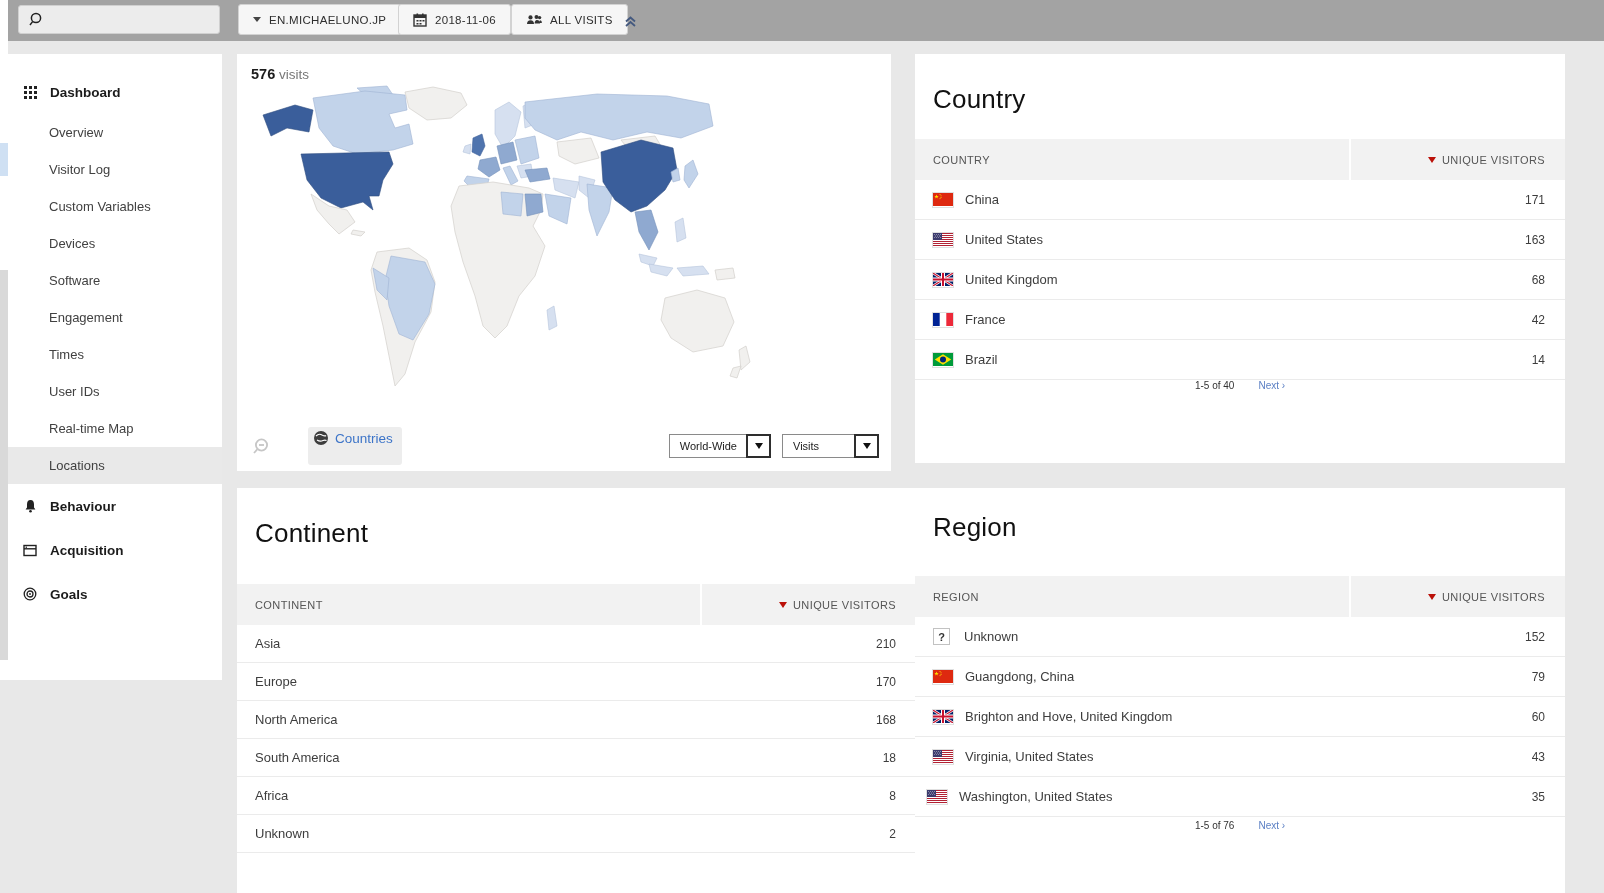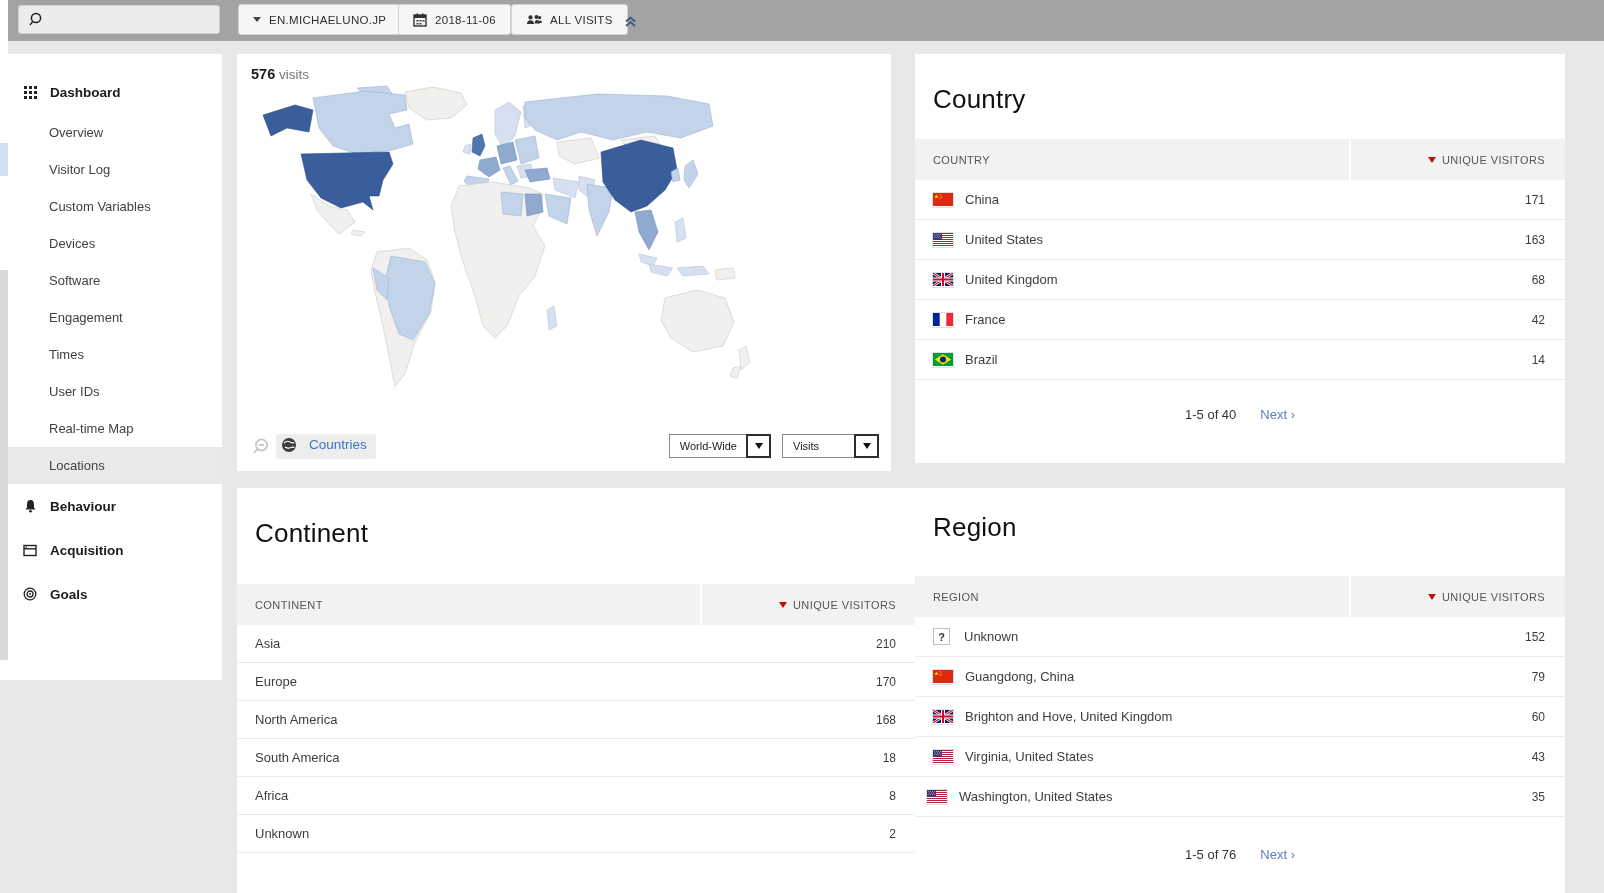--- a/index.html
+++ b/index.html
@@ -57,29 +57,29 @@
   .sort-tri{width:0;height:0;border-left:4px solid transparent;border-right:4px solid transparent;border-top:6px solid #bb1109;}
   .rows{position:absolute;left:0;right:0;}
   .trow{display:flex;align-items:center;padding:0 20px 0 18px;border-bottom:1px solid #ebebeb;box-sizing:border-box;cursor:pointer;}
   .trow .rl{flex:1;font-size:13px;color:#3d3d3d;padding-left:0;}
   .trow .rv{width:176px;text-align:right;font-size:12px;color:#3d3d3d;}
   .flagwrap{width:20px;height:14px;margin-right:12px;display:flex;align-items:center;justify-content:center;box-shadow:0 0 0 1px rgba(0,0,0,.12);}
   .unknownbox{
     width:15px;height:15px;margin-right:14px;border:1px solid #c2c2c2;background:#fff;
     display:flex;align-items:center;justify-content:center;font-size:11px;font-weight:bold;color:#333;box-shadow:none;
   }
-  .pager{position:absolute;left:0;right:0;height:42px;display:flex;align-items:flex-end;justify-content:center;gap:24px;font-size:13px;color:#333;}
+  .pager{position:absolute;left:0;right:0;height:42px;display:flex;align-items:flex-start;justify-content:center;gap:24px;font-size:10px;color:#333;}
   .pager .next{color:#5a7fc4;cursor:pointer;}
   
   .visits-line{position:absolute;left:14px;top:12px;font-size:13.5px;color:#777;}
   .visits-line b{color:#1c1c1c;font-size:14.5px;}
   #worldmap{position:absolute;left:0;top:30px;}
   .map-controls{position:absolute;left:14px;right:12px;bottom:11px;height:28px;display:flex;align-items:center;justify-content:space-between;}
   .mc-left{display:flex;align-items:center;gap:6px;}
-  .countries-pill{display:flex;align-items:center;gap:12px;background:#ededed;border-radius:3px;padding:3px 9px 6px 5px;cursor:pointer;}
+  .countries-pill{display:flex;align-items:center;gap:6px;background:#ededed;border-radius:3px;padding:3px 9px 19px 5px;cursor:pointer;margin-left:32px;}
   .countries-pill span{font-size:13.5px;color:#3c74c8;}
   .mc-right{display:flex;align-items:center;gap:11px;}
   .sel{display:flex;align-items:stretch;border:1px solid #8a8a8a;background:#fff;height:24px;box-sizing:border-box;cursor:pointer;}
   .sel .txt{display:flex;align-items:center;padding:0 10px;font-size:11px;color:#222;min-width:52px;}
   .sel .arr{width:21px;margin:-1px;border:2px solid #2e2e2e;background:#fff;display:flex;align-items:center;justify-content:center;}
   .sel .arr i{width:0;height:0;border-left:4px solid transparent;border-right:4px solid transparent;border-top:6px solid #111;}
   
   .c-dark{fill:#3a5e9b;stroke:#2f4d80;stroke-width:.6;}
   .c-mid1{fill:#4f74ae;stroke:#40619a;stroke-width:.6;}
   .c-mid2{fill:#8fa9d0;stroke:#7390ba;stroke-width:.6;}

